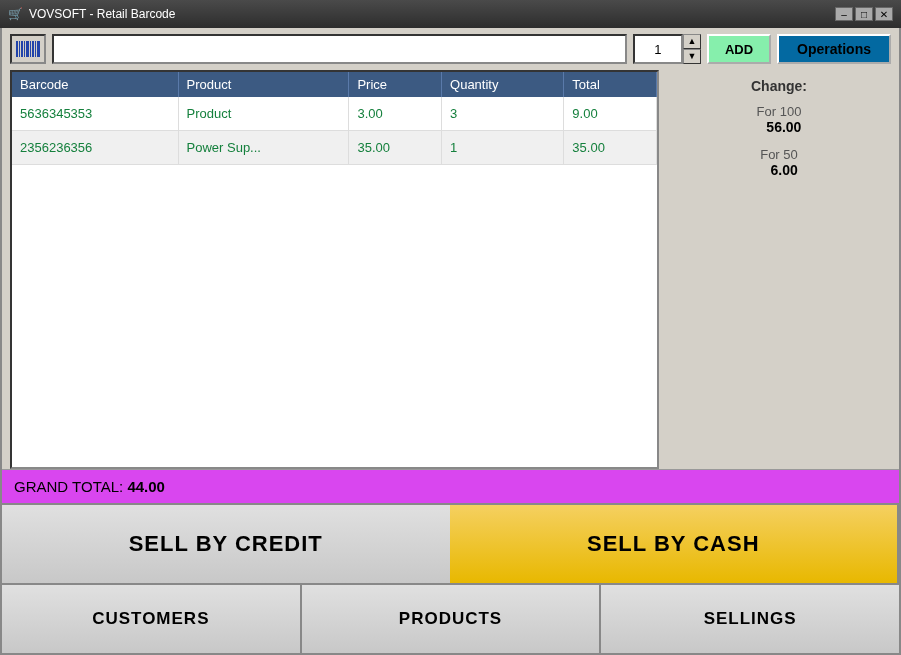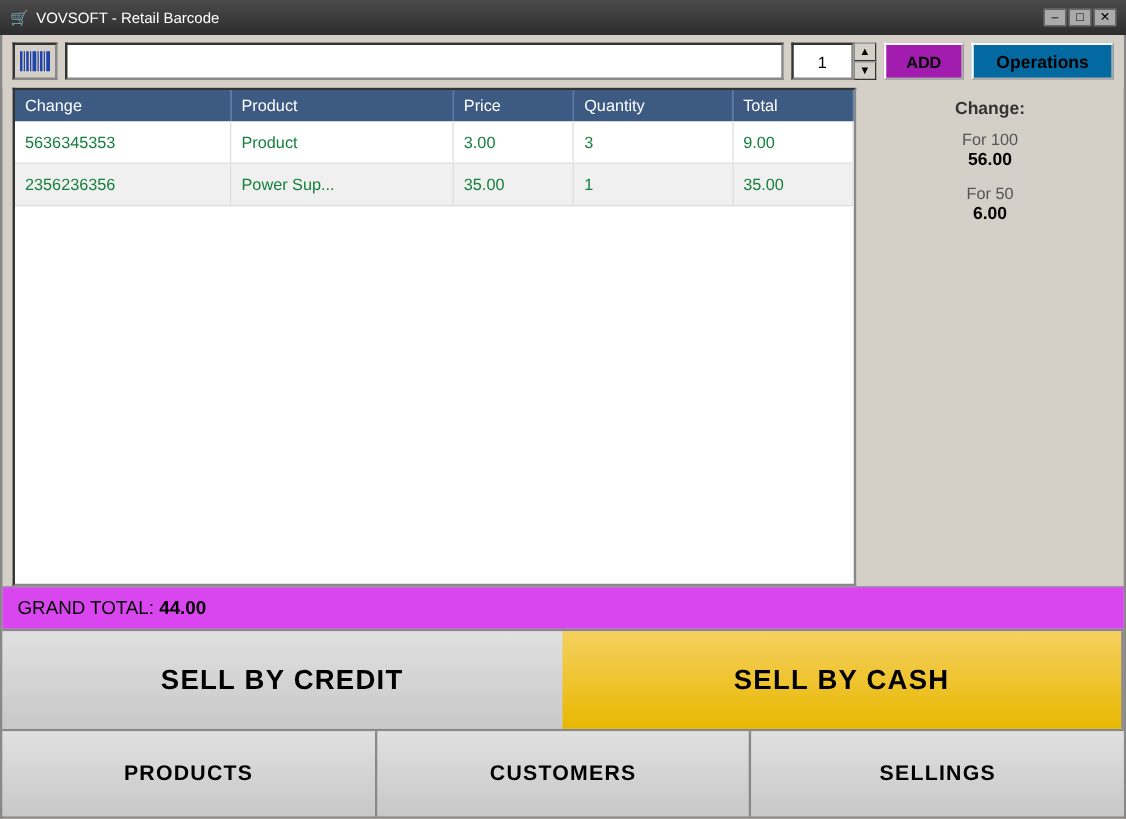--- a/index.html
+++ b/index.html
@@ -117,21 +117,21 @@
       font-size: 9px;
       cursor: pointer;
       display: flex;
       align-items: center;
       justify-content: center;
       line-height: 1;
     }
     #add-button {
       height: 30px;
       padding: 0 16px;
-      background: #a21caf;
+      background: #86efac;
       border: 2px outset #fff;
       font-size: 13px;
       font-weight: bold;
       cursor: pointer;
     }
     #operations-button {
       height: 30px;
       padding: 0 18px;
       background: #0369a1;
       border: 2px outset #fff;
@@ -180,36 +180,36 @@
       background: #f0f0f0;
     }
     #product-table tbody td {
       padding: 9px 8px;
       border-right: 1px solid #ddd;
       color: #15803d;
     }
 
     
     #side-panel {
-      width: 214px;
+      width: 240px;
       flex-shrink: 0;
       padding: 8px;
       display: flex;
       flex-direction: column;
       align-items: center;
       font-size: 13px;
     }
     #change-label {
       font-size: 14px;
       color: #333;
       margin-bottom: 10px;
       font-weight: bold;
     }
     .change-item {
-      text-align: center;
+      text-align: right;
       margin-bottom: 12px;
     }
     .change-for {
       color: #555;
       font-size: 13px;
     }
     .change-value {
       color: #000000;
       font-size: 14px;
       font-weight: bold;
@@ -320,21 +320,21 @@
     <button id="add-button">ADD</button>
     <button id="operations-button">Operations</button>
   </div>
 
   <div id="content-area">
 
     <div id="table-section">
       <table id="product-table">
         <thead>
           <tr>
-            <th>Change</th>
+            <th>Barcode</th>
             <th>Product</th>
             <th>Price</th>
             <th>Quantity</th>
             <th>Total</th>
           </tr>
         </thead>
         <tbody id="table-body">
         <tr>
               <td>5636345353</td>
               <td>Product</td>
@@ -370,19 +370,19 @@
   <div id="footer">
     <div id="grand-total-bar">
       <span>GRAND TOTAL:</span>
       <strong>44.00</strong>
     </div>
     <div id="main-buttons">
       <button id="sell-credit-btn">SELL BY CREDIT</button>
       <button id="sell-cash-btn">SELL BY CASH</button>
     </div>
     <div id="bottom-buttons">
+      <button class="bottom-btn">CUSTOMERS</button>
       <button class="bottom-btn">PRODUCTS</button>
-      <button class="bottom-btn">CUSTOMERS</button>
       <button class="bottom-btn">SELLINGS</button>
     </div>
   </div>
 
 </div>
 
 </body></html>

